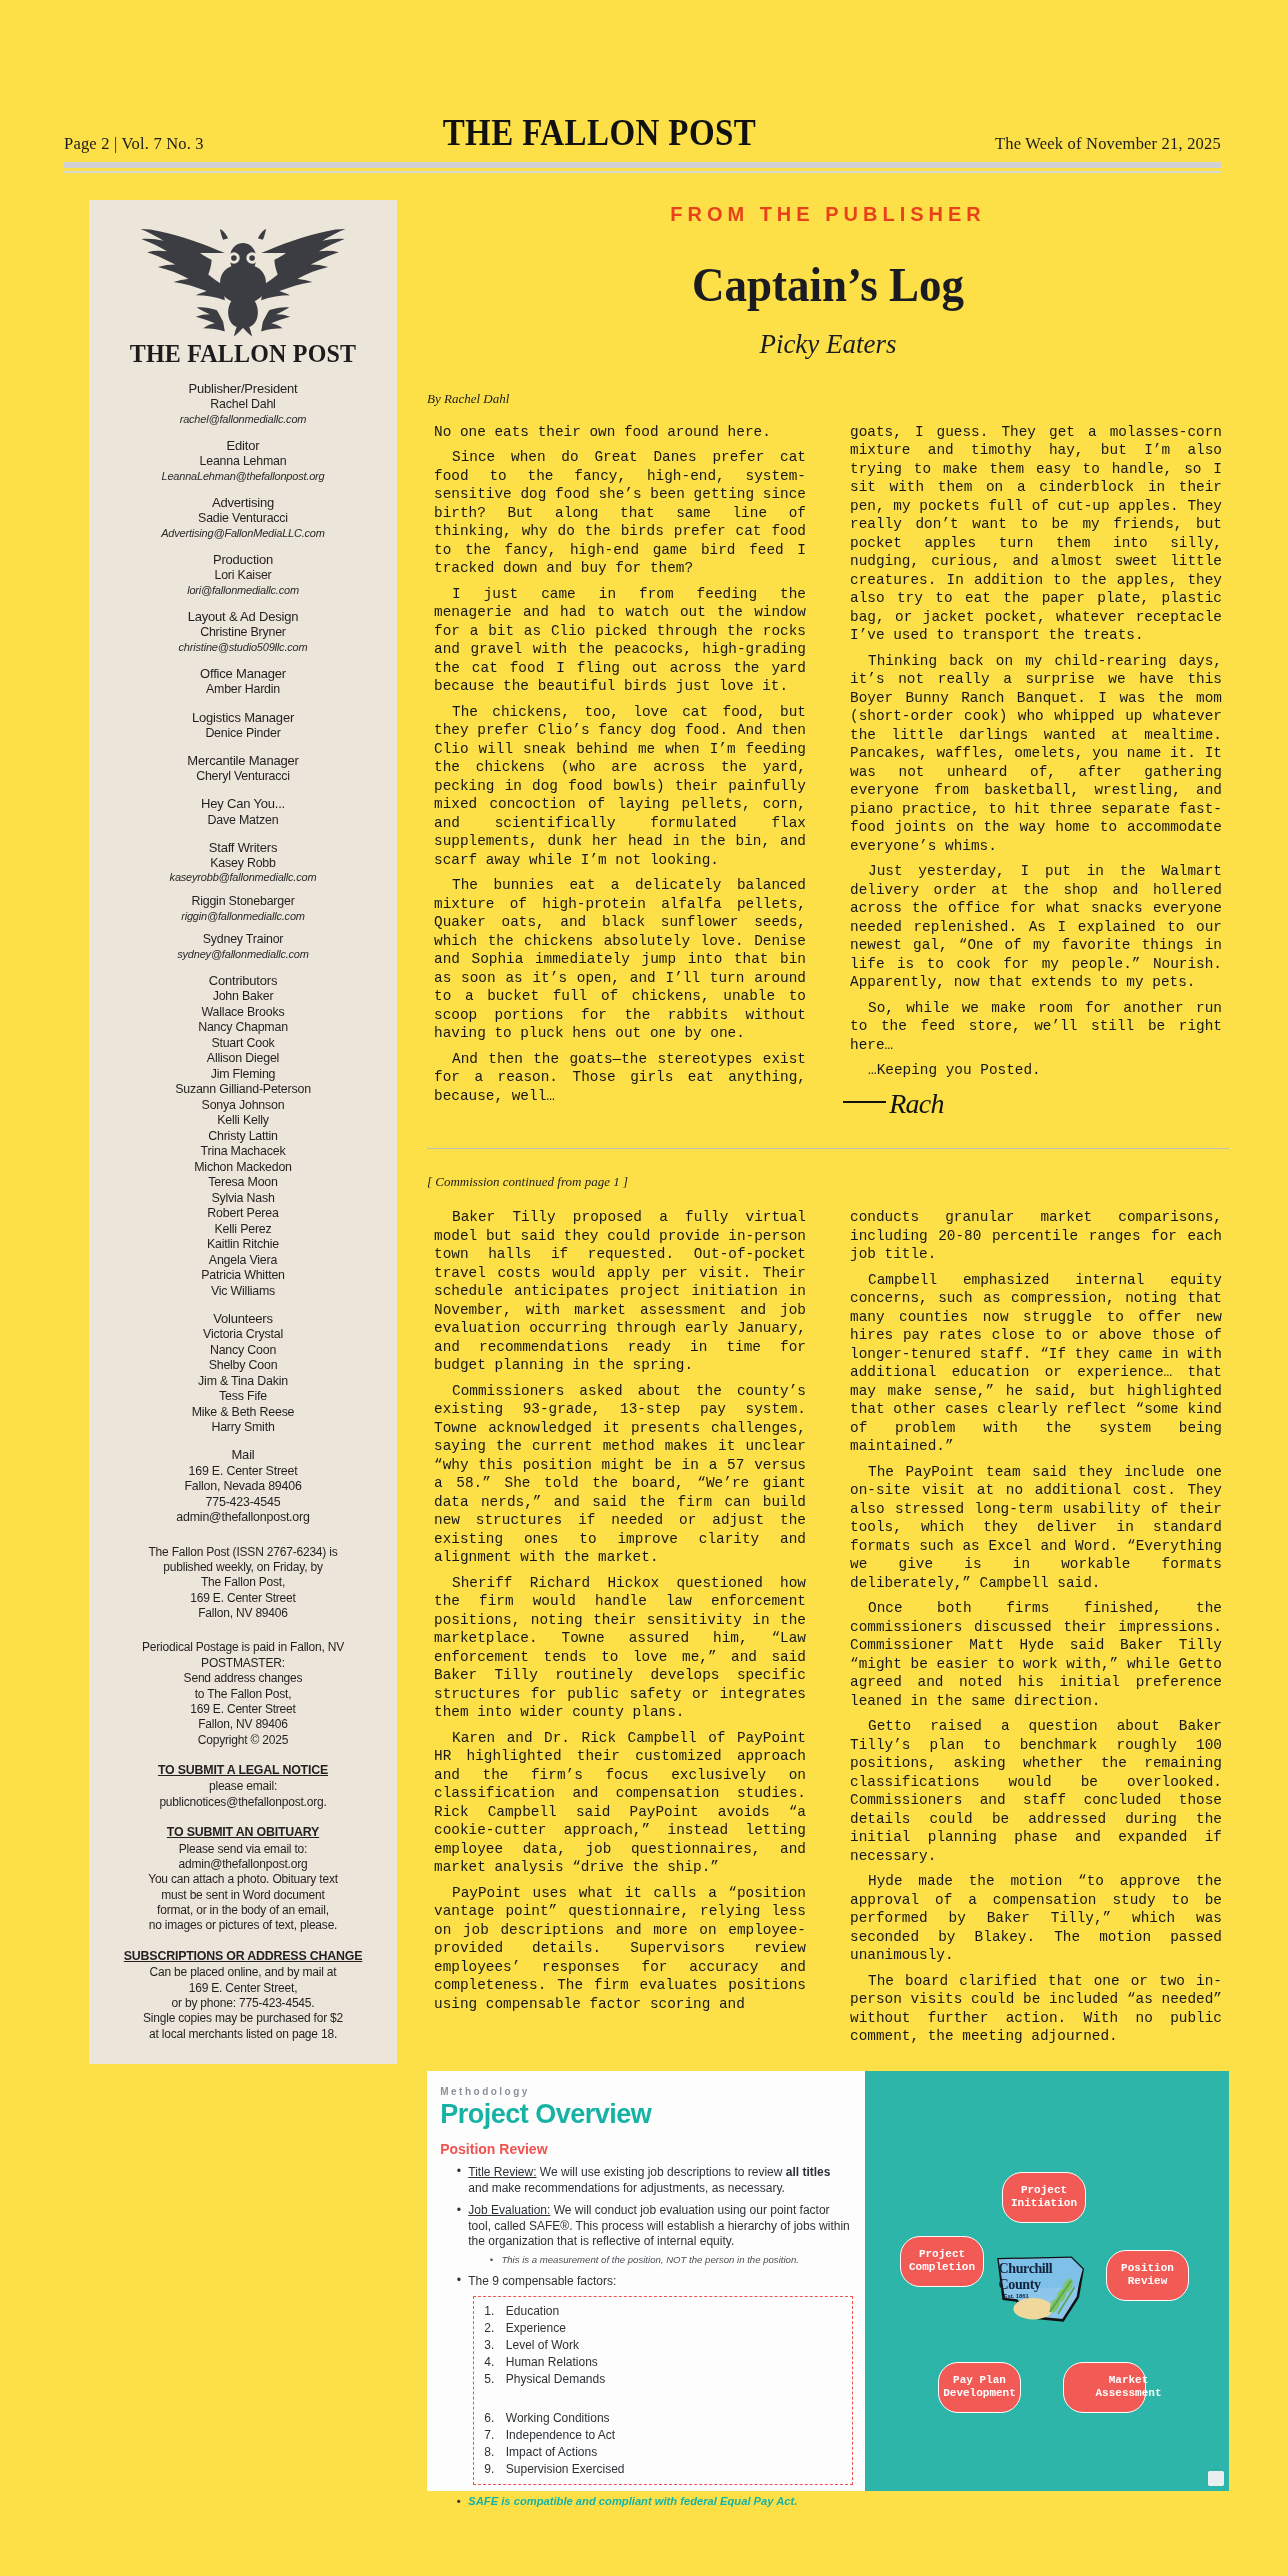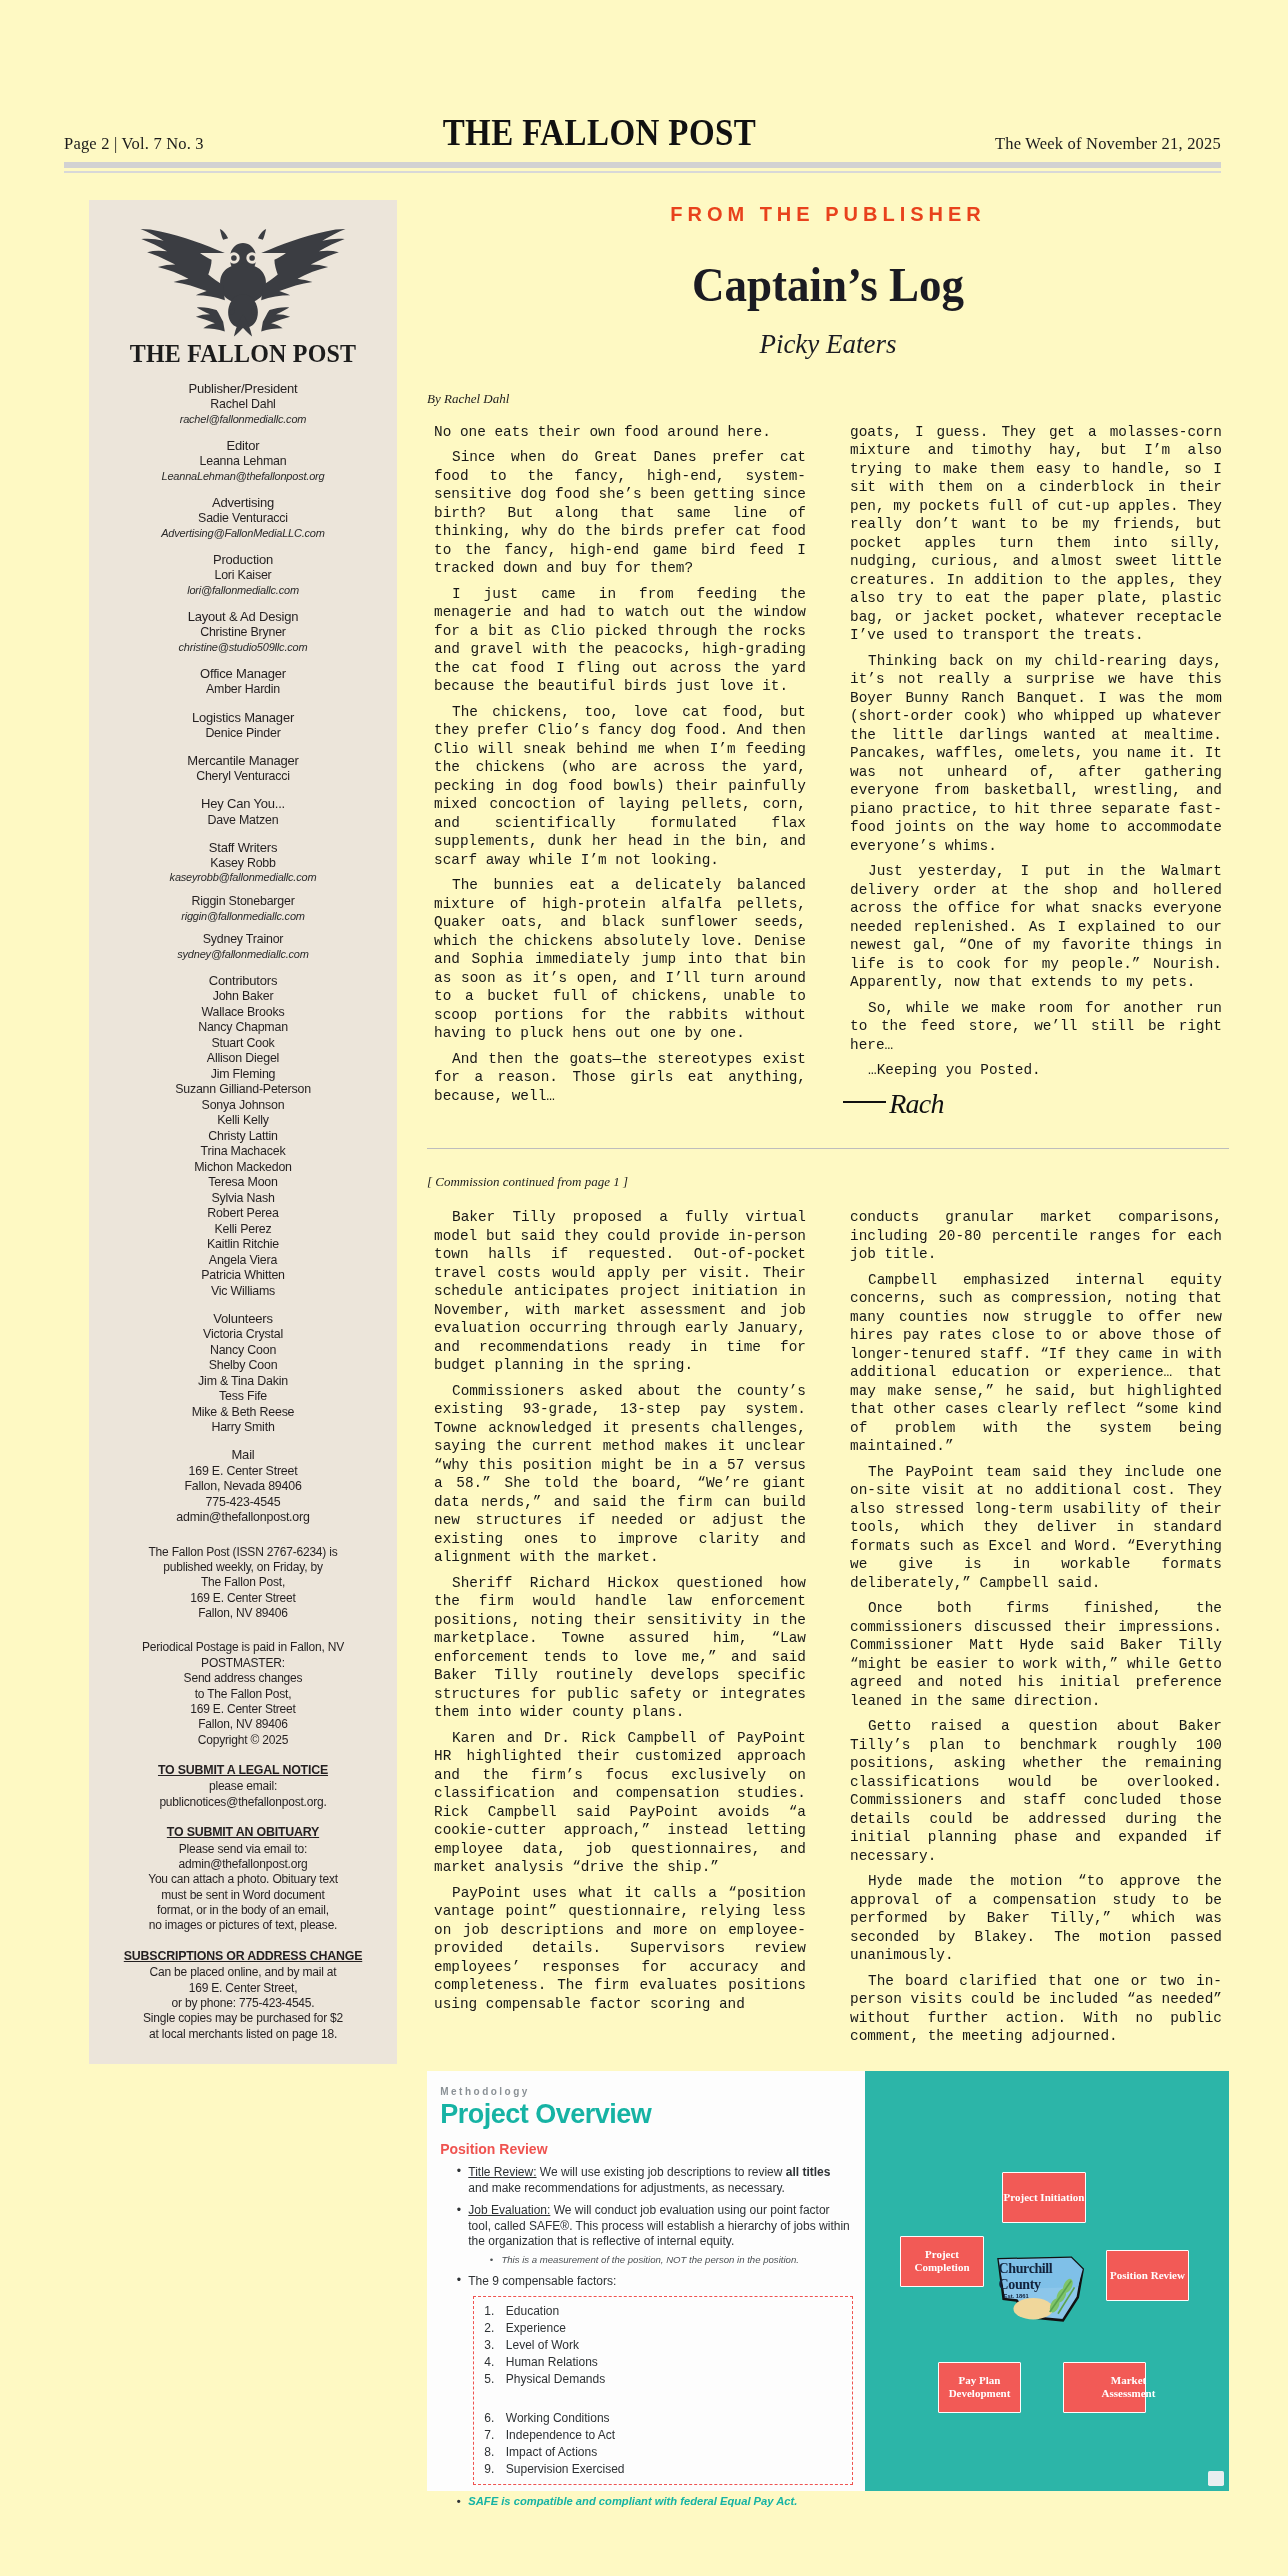--- a/index.html
+++ b/index.html
@@ -12,21 +12,21 @@
     width: 1288px;
     height: 2576px;
     font-family: "Liberation Serif", serif;
     color: #1c1c1c;
     -webkit-font-smoothing: antialiased;
   }
   .page {
     position: relative;
     width: 1288px;
     height: 2576px;
-    background: #fef9c3;
+    background: #fde047;
     box-sizing: border-box;
   }
 
   
   .topbar {
     position: absolute;
     left: 64px;
     top: 116px;
     width: 1157px;
     height: 38px;
@@ -345,22 +345,22 @@
   .slide-right {
     width: 364px;
     background: #2cb5a8;
     position: relative;
   }
   .node {
     position: absolute;
     background: #f25a56;
     color: #ffffff;
     border: 1.7px solid #fdfdfd;
-    border-radius: 1px;
-    font-family: Liberation Serif, serif;
+    border-radius: 20px;
+    font-family: Liberation Mono, monospace;
     font-weight: bold;
     font-size: 11px;
     line-height: 1.2;
     text-align: center;
     display: flex;
     align-items: center;
     justify-content: center;
     box-sizing: border-box;
   }
   .n-init  { left: 137px; top: 101px;  width: 84px; height: 51px; }

